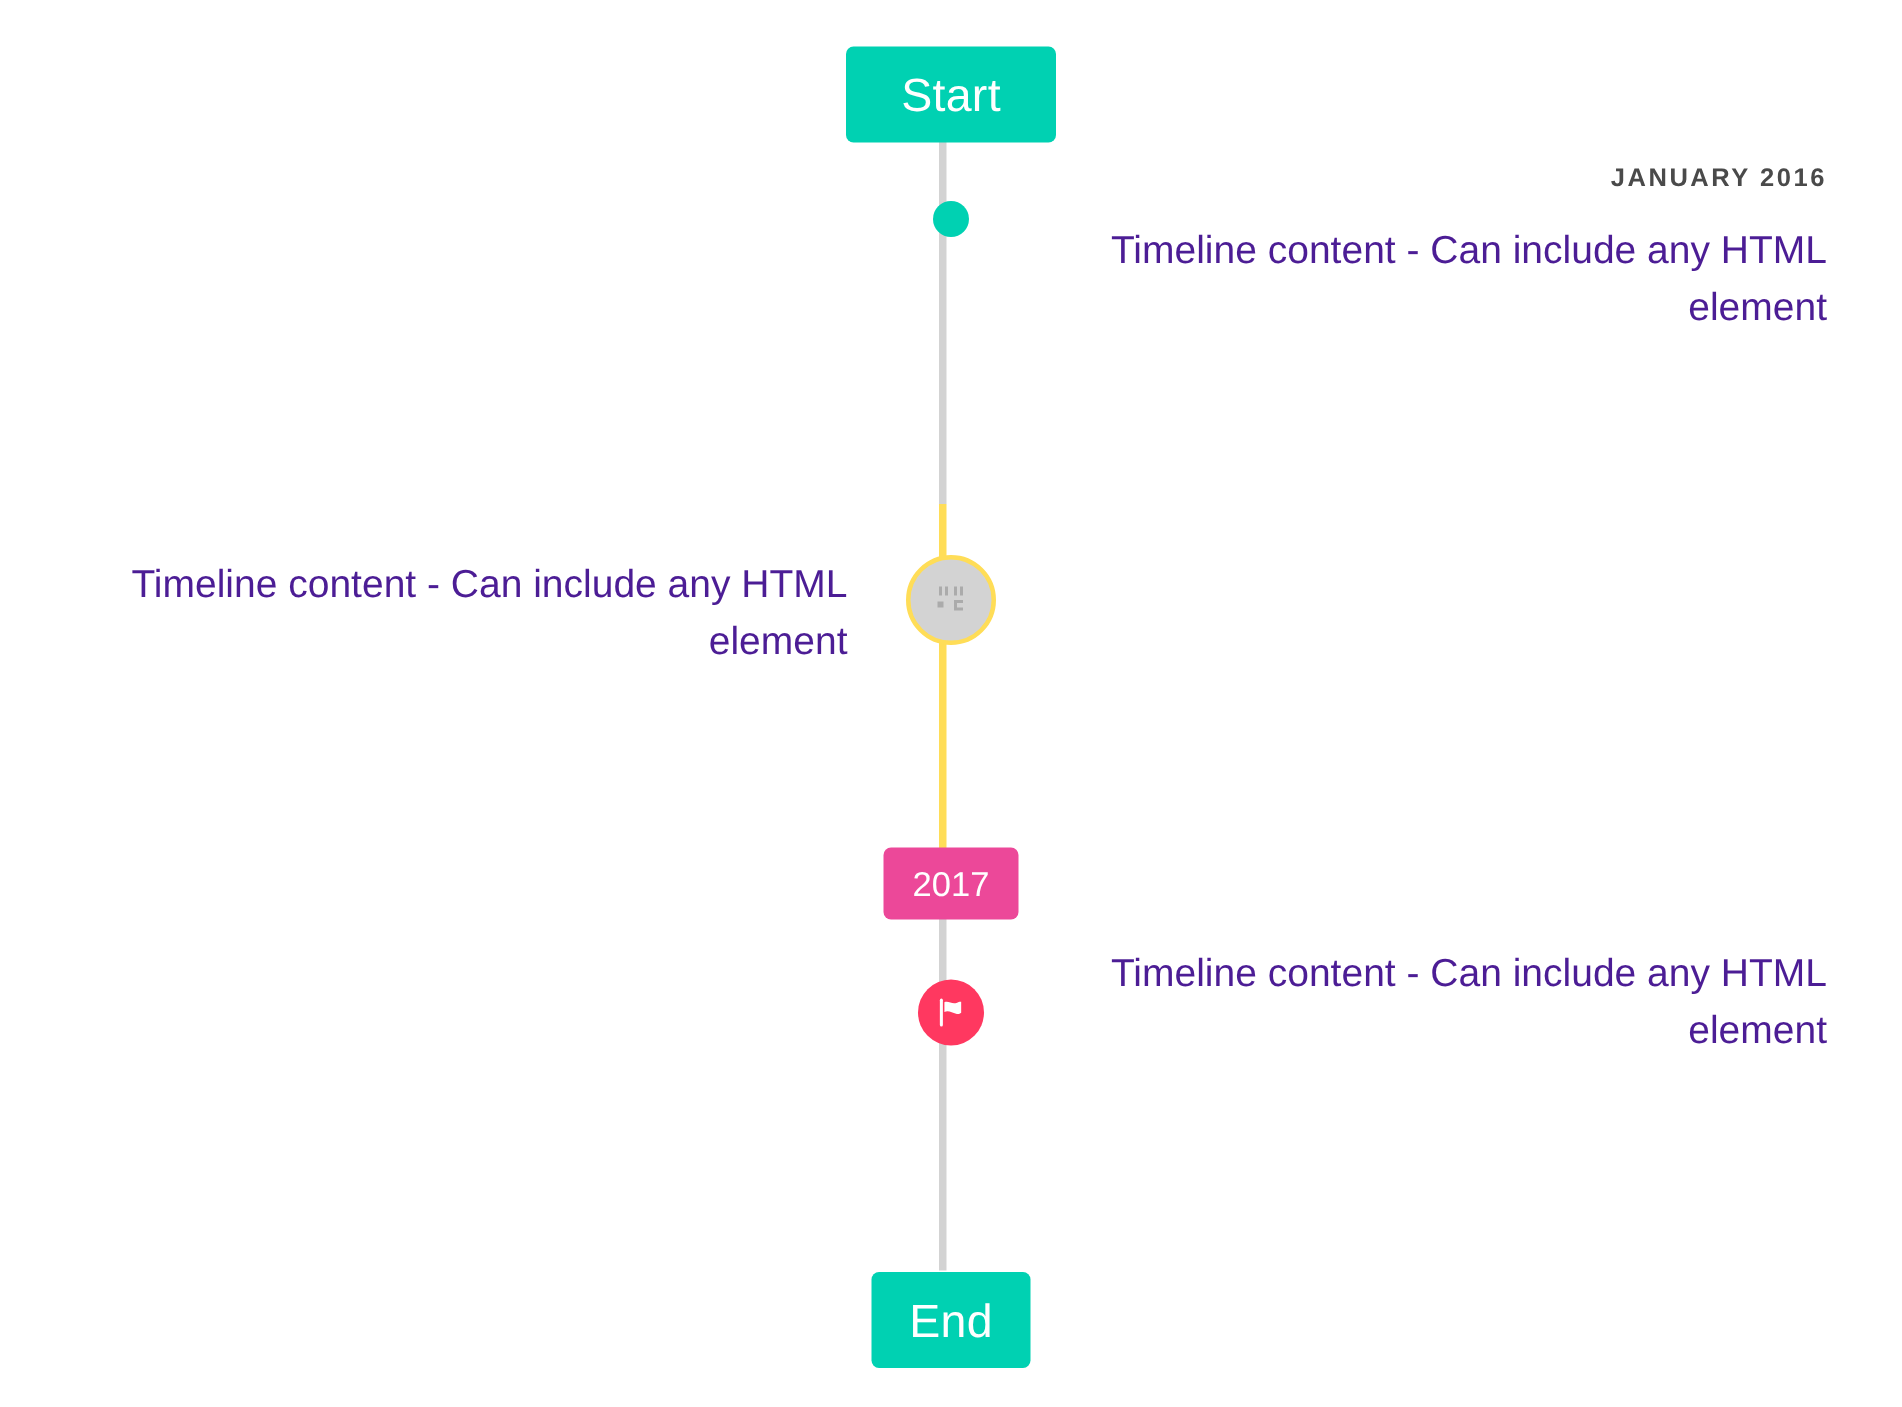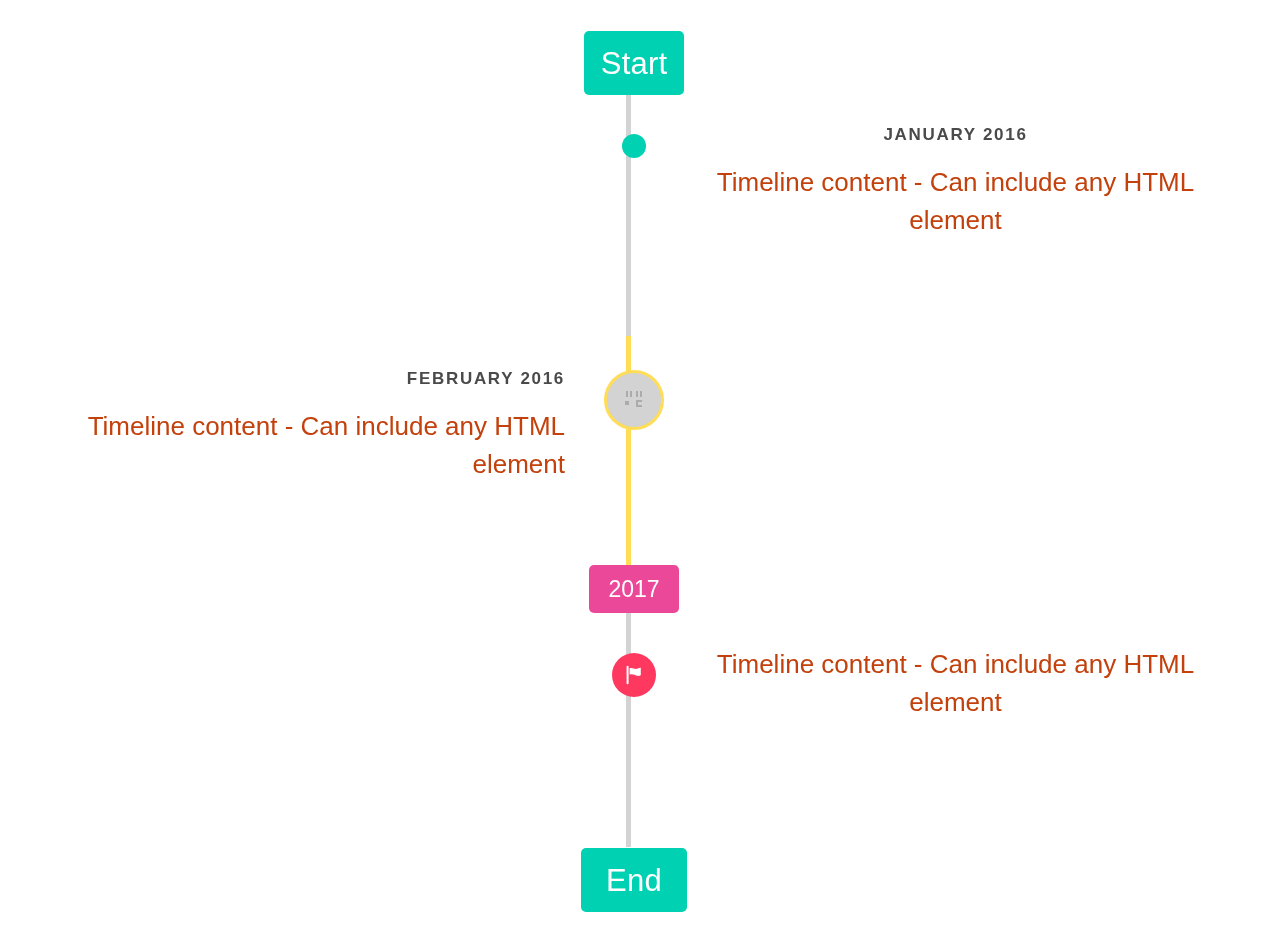--- a/index.html
+++ b/index.html
@@ -40,21 +40,21 @@
     display: flex;
     align-items: center;
     justify-content: center;
     font-size: 31px;
     font-weight: 400;
     line-height: 1;
     letter-spacing: 0.2px;
     white-space: nowrap;
     z-index: 5;
   }
-  .badge-start { top: 31px;  width: 100px; height: 64px; }
+  .badge-start { top: 31px;  width: 140px; height: 64px; }
   .badge-end   { top: 848px; width: 106px; height: 64px; }
   .badge-mid {
     position: absolute;
     left: 50%;
     transform: translateX(-50%);
     top: 565px;
     width: 90px;
     height: 48px;
     background: #ec4899;
     color: #ffffff;
@@ -69,42 +69,41 @@
 
   
   .item {
     position: absolute;
     width: 1268px;
   }
   .item-right .content {
     position: absolute;
     left: 693px;
     width: 525px;
-    text-align: center;
-    margin-top: 16px;
+    text-align: right;
   }
   .item-left .content {
     position: absolute;
     left: 40px;
     width: 525px;
     text-align: right;
   }
 
   .heading {
     font-size: 17px;
     font-weight: bold;
     letter-spacing: 1.7px;
     color: #4a4a4a;
     margin: 0 0 18px 0;
     line-height: 1.1;
   }
   .body {
     font-size: 26px;
     font-weight: 400;
-    color: #c2410c;
+    color: #4c1d95;
     line-height: 1.48;
     margin: 0;
   }
 
   
   .marker {
     position: absolute;
     left: 50%;
     transform: translateX(-50%);
     z-index: 6;
@@ -183,21 +182,20 @@
           <i class="bi-b"></i>
           <i class="bi-c"></i>
           <i class="bi-d"></i>
         <i class="bi-e"></i>
           <i class="bi-f"></i>
           <i class="bi-g"></i>
           <i class="bi-h"></i>
       </span>
     </div>
     <div class="content" style="top:0px;">
-      <p class="heading">FEBRUARY 2016</p>
       <p class="body">Timeline content - Can include any HTML element</p>
     </div>
   </div>
 
   <div class="badge-mid">2017</div>
 
   <div class="item item-right" style="top:653px;">
     <div class="marker marker-icon" style="top:0px;">
       <svg width="22" height="22" viewBox="0 0 24 24" aria-hidden="true">
         <path d="M5 3 L5 21" stroke="#ffffff" stroke-width="2.2" stroke-linecap="round" fill="none"></path>

